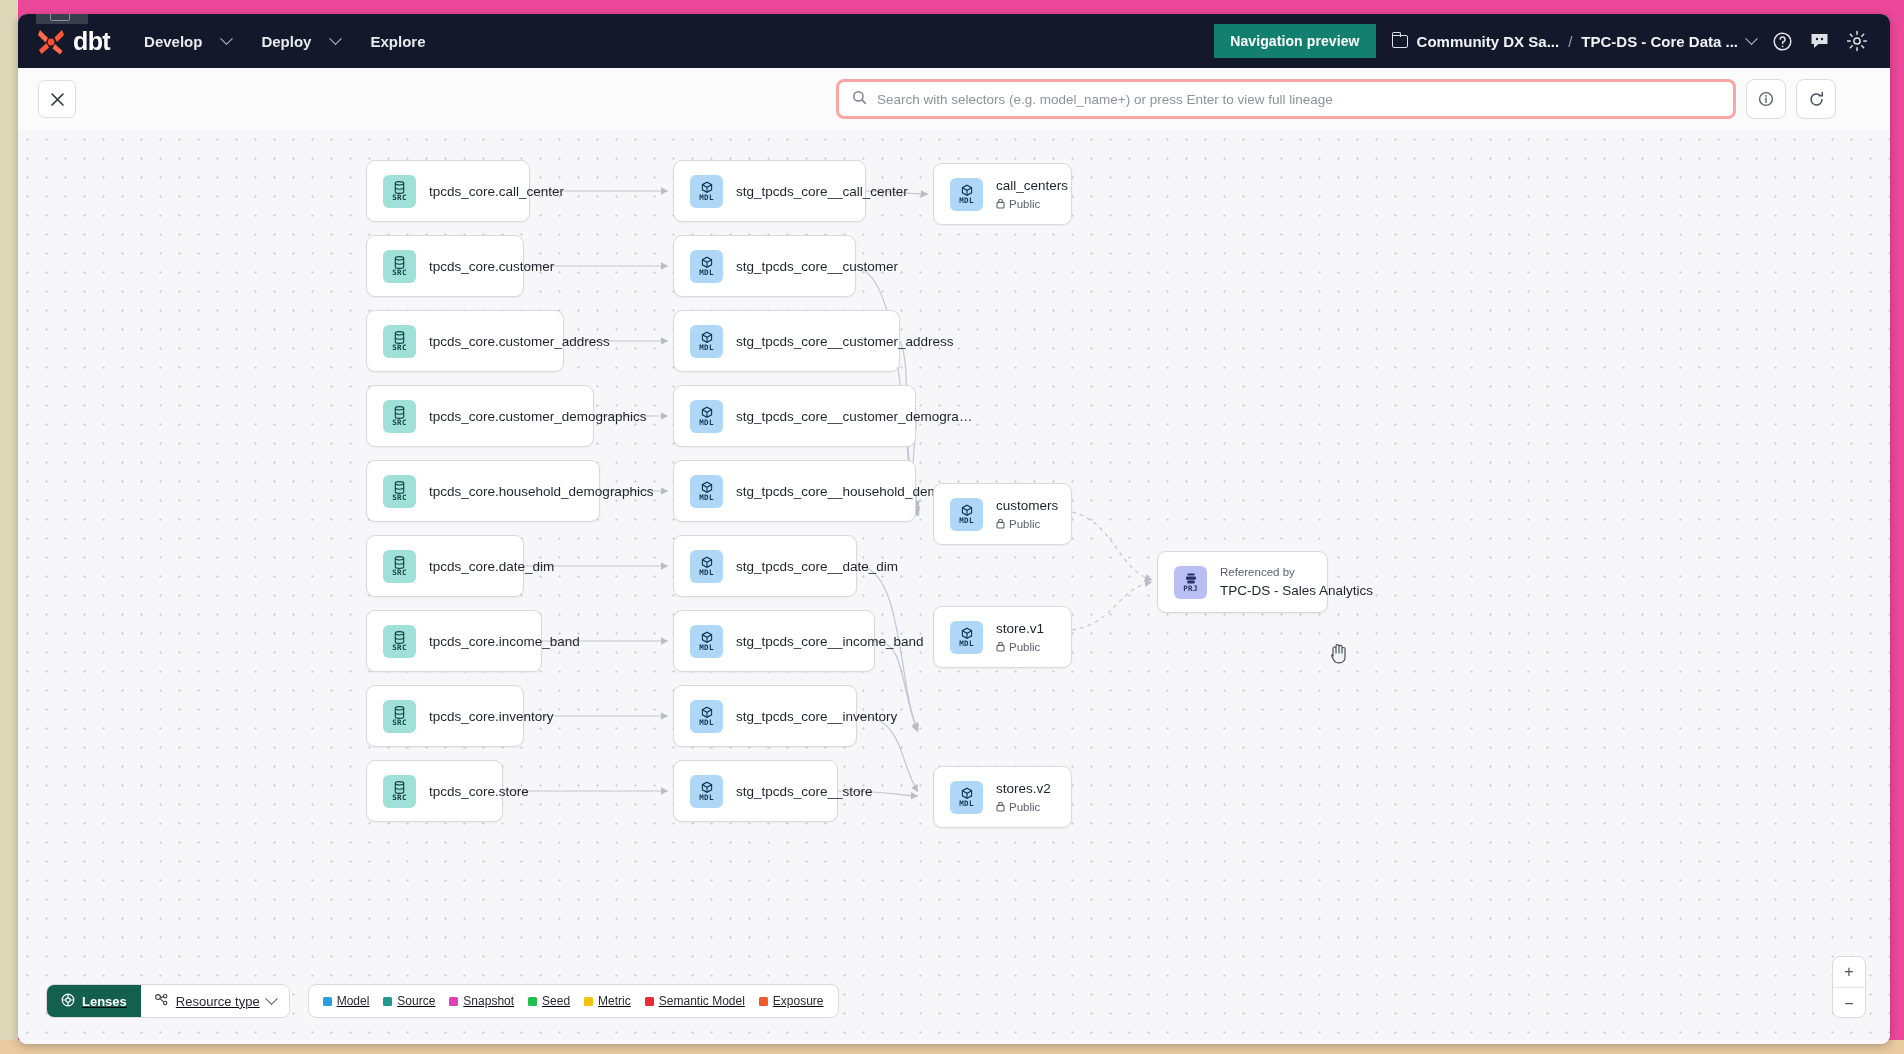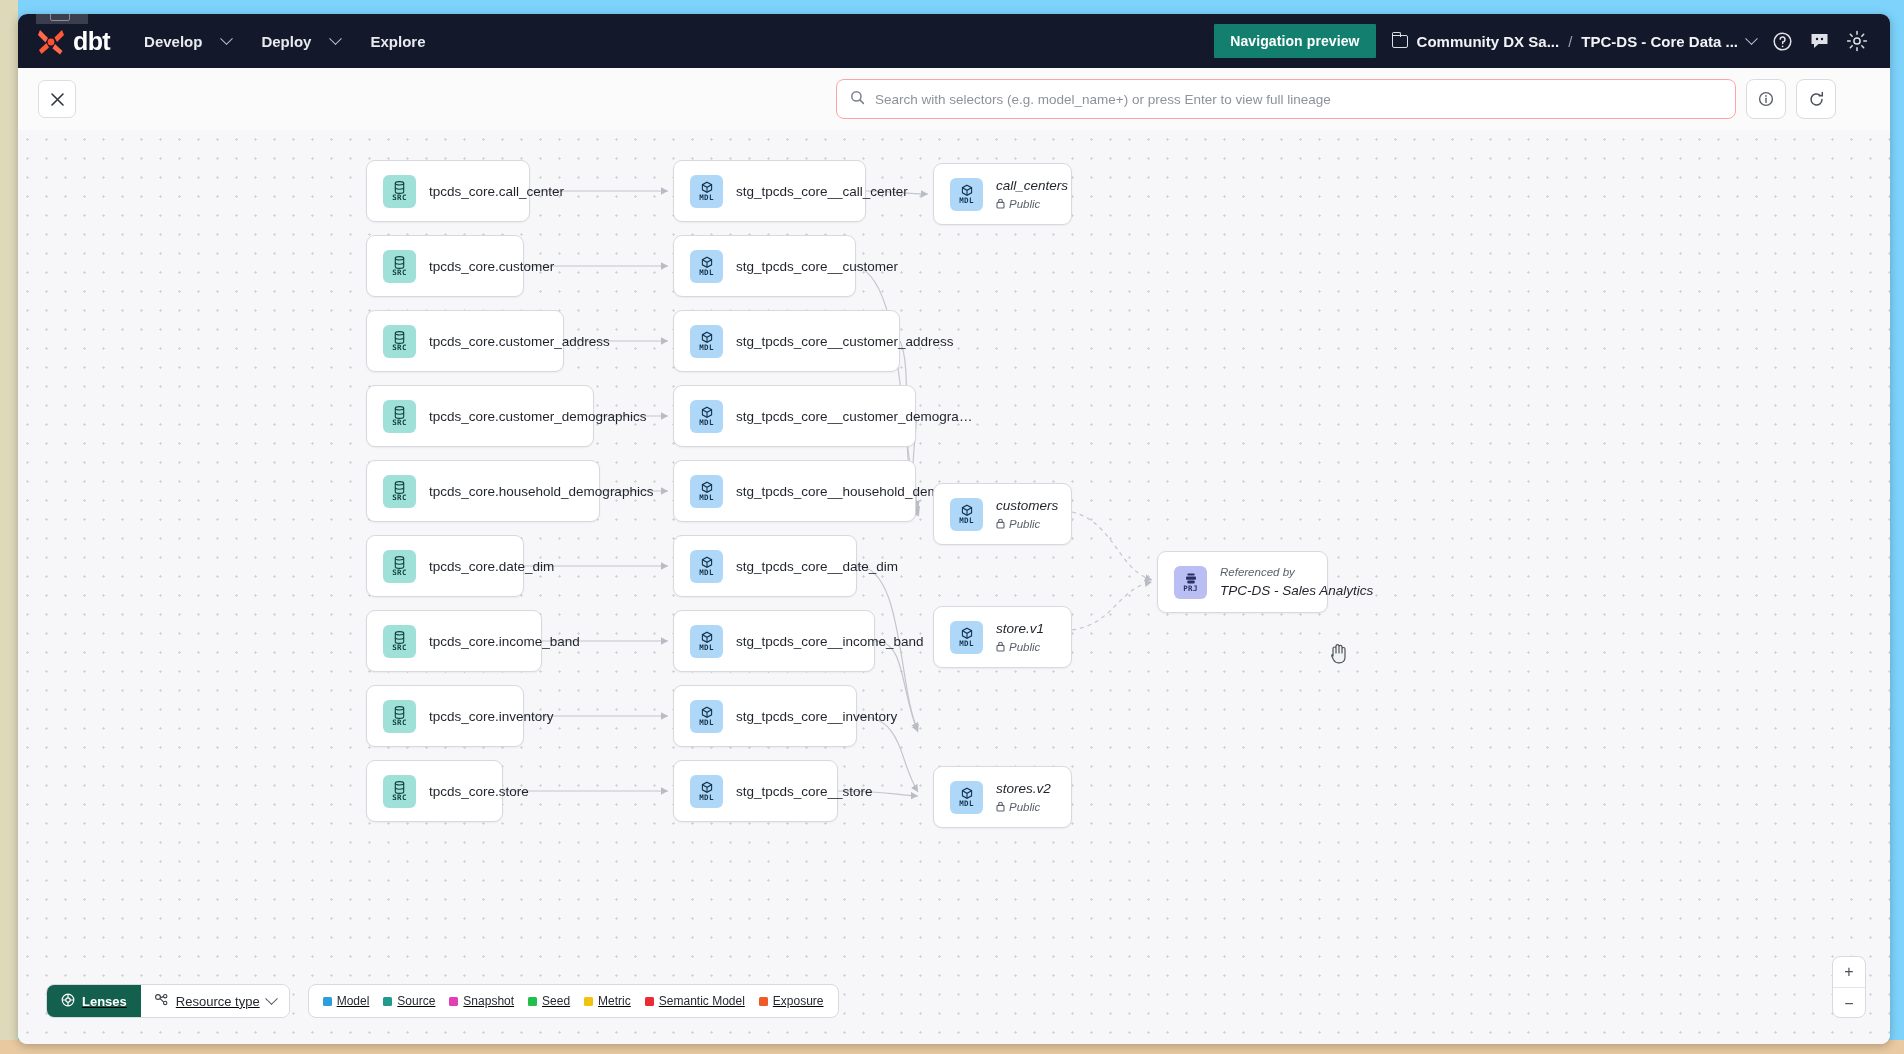--- a/index.html
+++ b/index.html
@@ -4,21 +4,21 @@
 <style>
   * { box-sizing: border-box; margin: 0; padding: 0; }
   html, body {
     width: 1904px; height: 1054px;
     font-family: "Liberation Sans", sans-serif;
     background: #cfd4b0;
     overflow: hidden;
   }
   #app {
     position: absolute; inset: 0;
-    background: #7dd3fc;
+    background: #ec4899;
   }
 
   
   .frame {
     position: absolute;
     left: 18px; top: 14px;
     width: 1872px; height: 1030px;
     border-radius: 9px;
     overflow: hidden;
     background: #fafafa;
@@ -86,21 +86,21 @@
     margin-left:15px; height:38px; border:1px solid #dcdee3; border-radius:7px;
     background:#fff; display:flex; align-items:center; padding:0 17px;
     font-size:13.5px; font-weight:700; color:#2b2f38; cursor:pointer; white-space:nowrap;
   }
   .tb-search {
     margin-left:auto; margin-right:auto;
     position:absolute; left:818px; width:1000px; height:40px;
     display:flex; align-items:center; gap:10px;
   }
   .searchbox {
-    flex:1; height:40px; border:1px solid #fca5a5; border-radius:8px; background:#fff;
+    flex:1; height:40px; border:3px solid #fca5a5; border-radius:8px; background:#fff;
     display:flex; align-items:center; padding:0 13px; gap:10px;
   }
   .searchbox input {
     border:none; outline:none; flex:1; font-size:13.5px; color:#2b2f38;
     font-family:"Liberation Sans", sans-serif; background:transparent;
   }
   .searchbox input::placeholder { color:#8d929d; }
   .sq-btn {
     width:40px; height:40px; border:1px solid #d9dbe1; border-radius:8px; background:#fff;
     display:flex; align-items:center; justify-content:center; cursor:pointer; color:#50555f;
@@ -126,21 +126,21 @@
     width:33px; height:33px; border-radius:6px; flex:none;
     display:flex; flex-direction:column; align-items:center; justify-content:center;
     gap:0px; line-height:1;
   }
   .badge-src { background:#9fe0d8; color:#10413d; }
   .badge-mdl { background:#afd7f7; color:#13344f; }
   .badge-prj { background:#b9bff2; color:#2a2f63; }
   .badge .glyph { height:13px; display:flex; align-items:center; }
   .badge .blab { font-size:7.5px; font-weight:700; letter-spacing:.3px; font-family:"DejaVu Sans Mono", monospace; }
   .node .title { font-size:13.5px; color:#1f232b; white-space:nowrap; }
-  .node .stack { display:flex; flex-direction:column; gap:5px;font-style:italic; }
+  .node .stack { display:flex; flex-direction:column; gap:5px; }
   .node .sub { font-size:11.5px; color:#5b616c; display:flex; align-items:center; gap:4px; }
   .lock { display:inline-block; }
 
   
   .hand-cursor { position:absolute; left:1308px; top:510px; width:26px; height:26px; }
 
   
   .bottombar { position:absolute; left:28px; bottom:26px; display:flex; align-items:center; gap:18px; z-index:20;text-decoration:underline; }
   .ctrl-group { display:flex; border:1px solid #d7d9df; border-radius:8px; overflow:hidden; background:#fff; height:34px; }
   .lenses {

